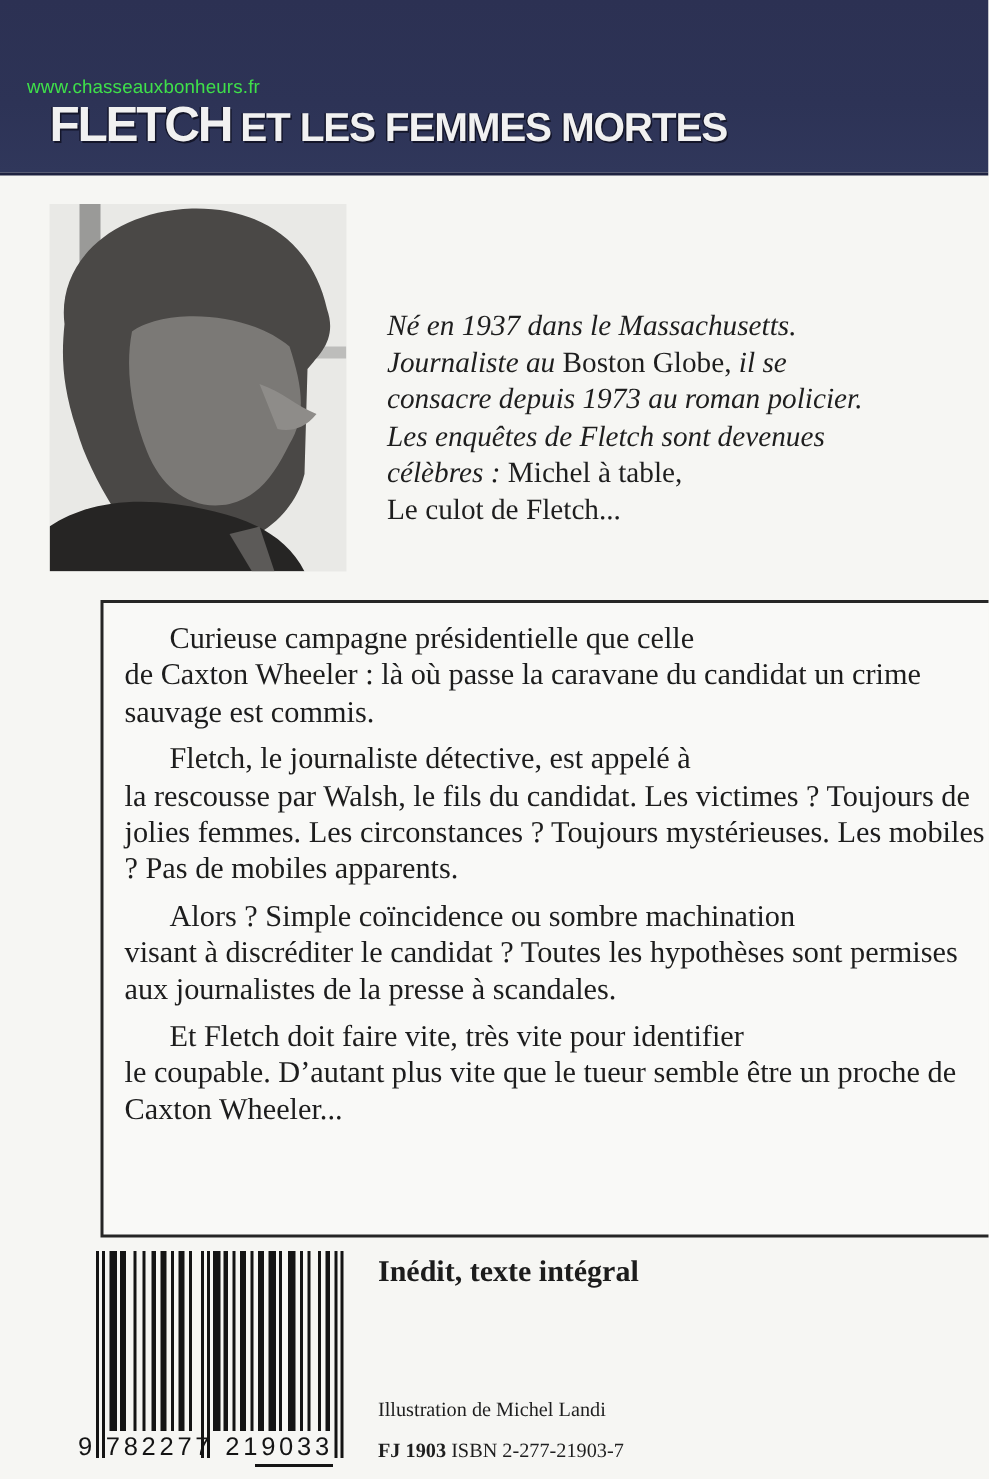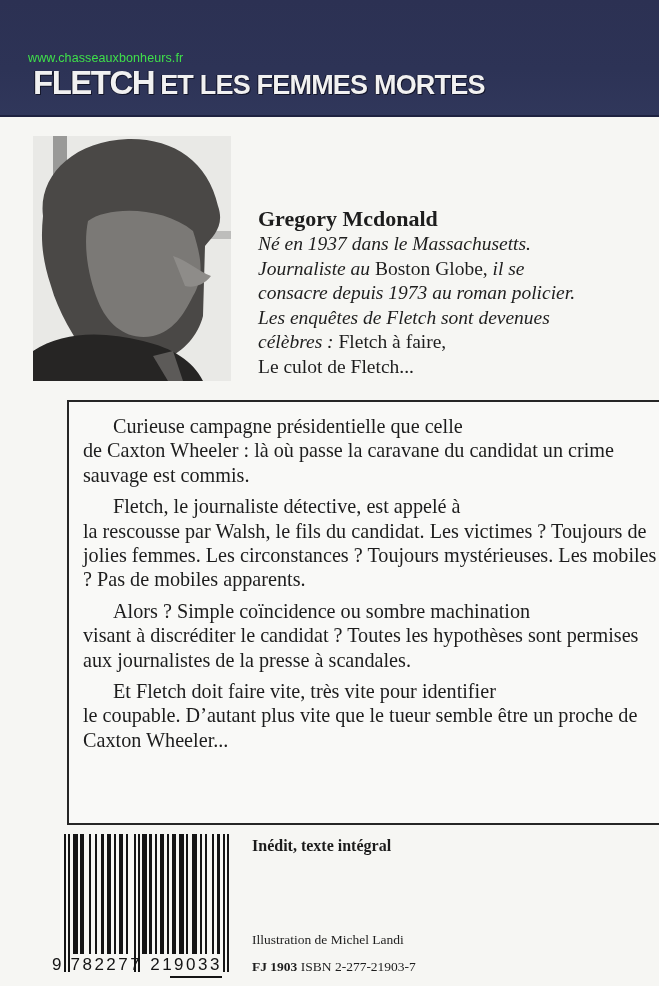--- a/index.html
+++ b/index.html
@@ -5,21 +5,21 @@
   * { box-sizing: border-box; margin: 0; padding: 0; }
   html, body { width: 659px; height: 986px; overflow: hidden; background: #f6f6f3; }
   body { position: relative; font-family: "Liberation Serif", "DejaVu Serif", serif; color: #1c1c1c; }
 
   .header-band {
     position: absolute; left: 0; top: 0; width: 659px; height: 117px;
     background: linear-gradient(180deg, #2c3153 0%, #2d3356 60%, #30375b 100%);
     border-bottom: 2px solid #1e2240;
   }
   .watermark {
-    position: absolute; left: 28px; top: 51px;
+    position: absolute; left: 18px; top: 51px;
     font-family: "Liberation Sans", "DejaVu Sans", sans-serif;
     font-size: 12.5px; color: #3fe04a; letter-spacing: 0.1px;
   }
   .book-title {
     position: absolute; left: 33px; top: 66px; white-space: nowrap;
     font-family: "Liberation Sans", "DejaVu Sans", sans-serif; font-weight: bold;
     color: #f1f1f1; text-shadow: 1px 1px 0 #14162a, -1px 0 0 #14162a;
     line-height: 1;
     text-align: right;
   }
@@ -44,21 +44,21 @@
     margin-left: 36px;
   }
   .summary-box p { font-size: 20.2px; line-height: 24.4px; color: #1d1d1d; margin-bottom: 7px; }
   .summary-box p .indent { display: inline-block; width: 30px; }
 
   .barcode { position: absolute; left: 33px; top: 834px; width: 200px; height: 148px; margin-left: 19px; }
   .barcode svg { display: block; }
 
   .tagline {
     position: absolute; left: 252px; top: 837px;
-    font-weight: bold; font-size: 16px; color: #1c1c1c;
+    font-weight: bold; font-size: 20px; color: #1c1c1c;
   }
   .illustration-credit {
     position: absolute; left: 252px; top: 932px;
     font-size: 13.5px; color: #1e1e1e;
   }
   .isbn-line {
     position: absolute; left: 252px; top: 959px;
     font-size: 13.5px; color: #1e1e1e;
   }
   .isbn-line .code { font-weight: bold; }
@@ -80,33 +80,32 @@
     <rect x="150" y="95" width="48" height="8" fill="#bdbdbb"></rect>
     <path d="M10 80 C 5 40, 40 5, 95 3 C 140 2, 175 25, 185 70 C 192 90, 180 100, 172 110 L 170 180 C 165 200, 150 215, 135 222 L 60 230 C 40 200, 25 175, 18 150 C 8 120, 8 100, 10 80 Z" fill="#4a4846"></path>
     <path d="M55 85 C 75 70, 130 70, 160 95 C 168 120, 172 140, 160 160 C 150 180, 140 195, 120 200 C 95 205, 75 190, 65 165 C 55 140, 50 110, 55 85 Z" fill="#7b7976"></path>
     <path d="M140 120 C 155 125, 165 135, 178 140 C 170 150, 160 152, 152 150 Z" fill="#8e8c89"></path>
     <path d="M0 215 C 30 195, 70 195, 110 205 C 140 212, 160 225, 170 245 L 0 245 Z" fill="#262524"></path>
     <path d="M120 220 L 135 245 L 150 245 L 140 215 Z" fill="#5c5a58"></path>
   </svg>
 </div>
 
 <div class="author-block">
-  <div class="author-name">Gregory Mcdonald</div>
   <div class="bio">
     <div><span class="it">Né en 1937 dans le Massachusetts.</span></div>
     <div>
       <span class="it">Journaliste au</span>
       <span>Boston Globe,</span>
       <span class="it">il se</span>
     </div>
     <div><span class="it">consacre depuis 1973 au roman policier.</span></div>
     <div><span class="it">Les enquêtes de Fletch sont devenues</span></div>
     <div>
       <span class="it">célèbres :</span>
-      <span>Fletch à faire,</span>
+      <span>Michel à table,</span>
     </div>
     <div><span>Le culot de Fletch...</span></div>
   </div>
 </div>
 
 <div class="summary-box">
   <p>
     <span class="indent"></span><span>Curieuse campagne présidentielle que celle</span><br>
     <span>de Caxton Wheeler : là où passe la caravane du candidat un crime sauvage est commis.</span>
   </p>

